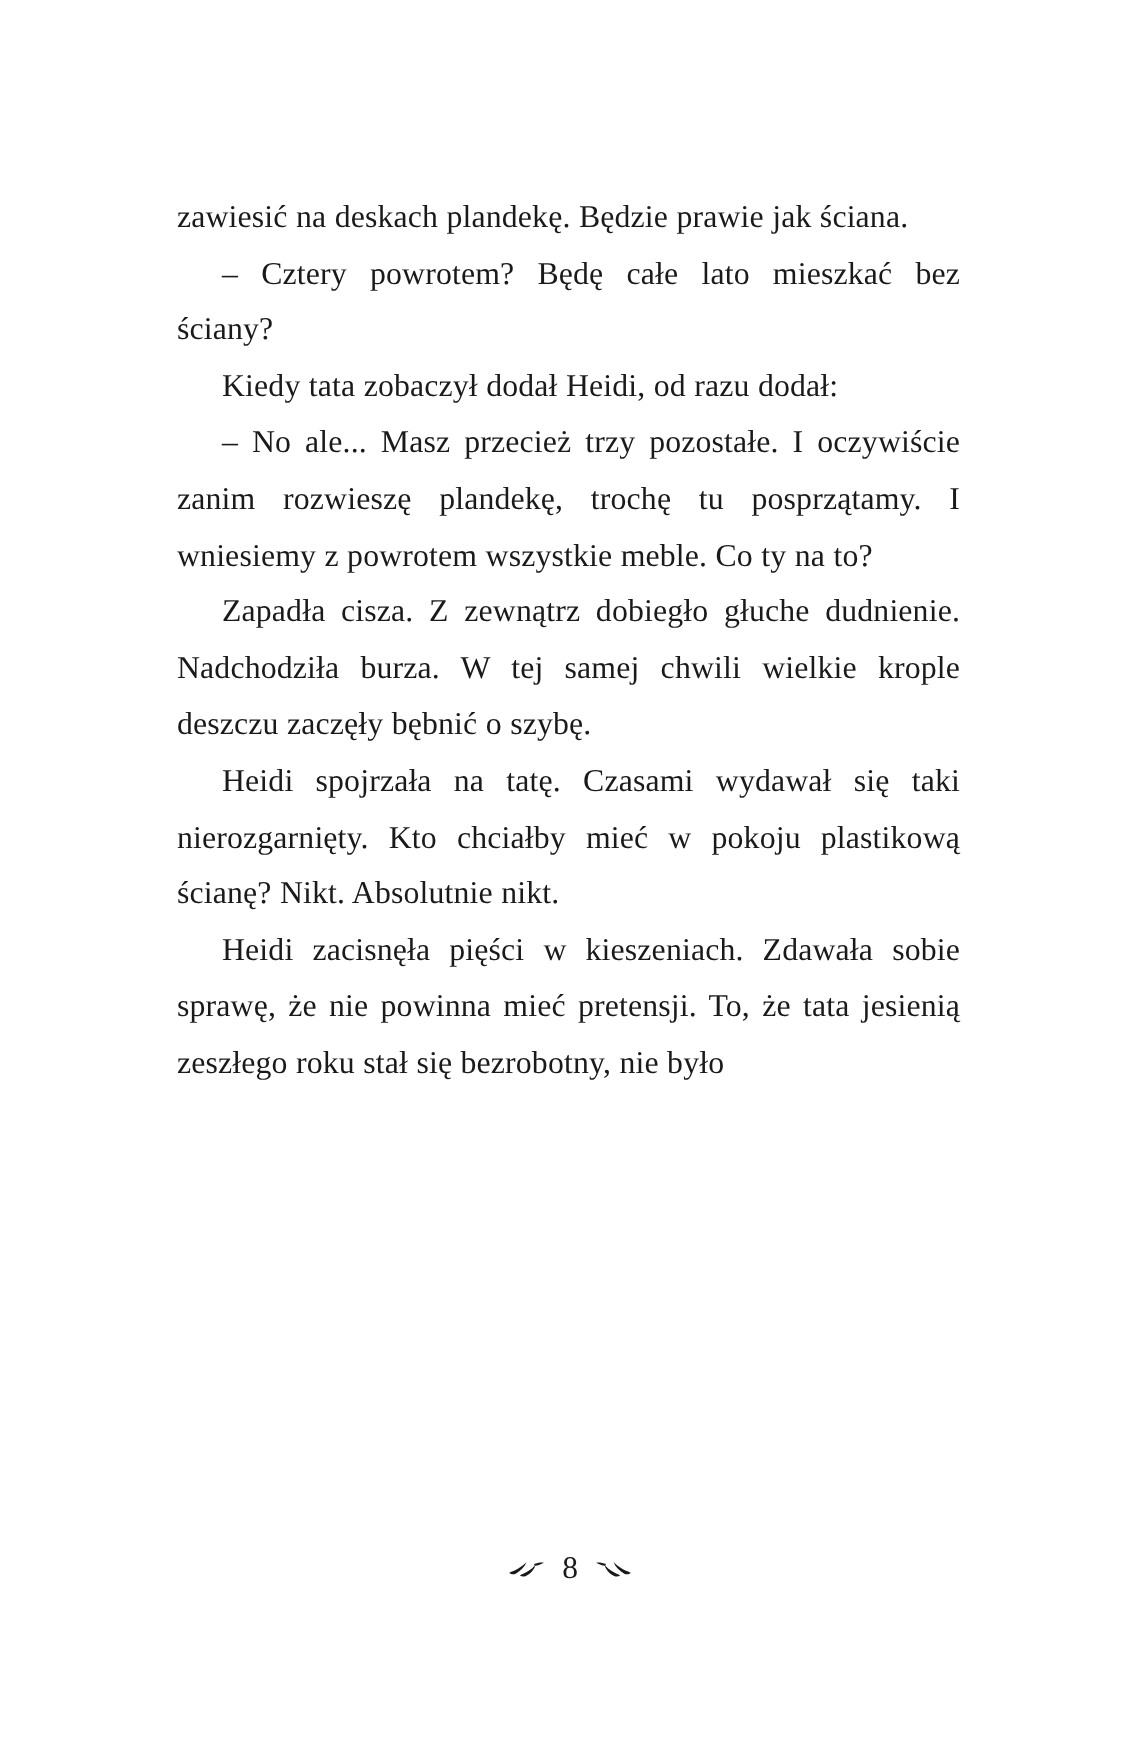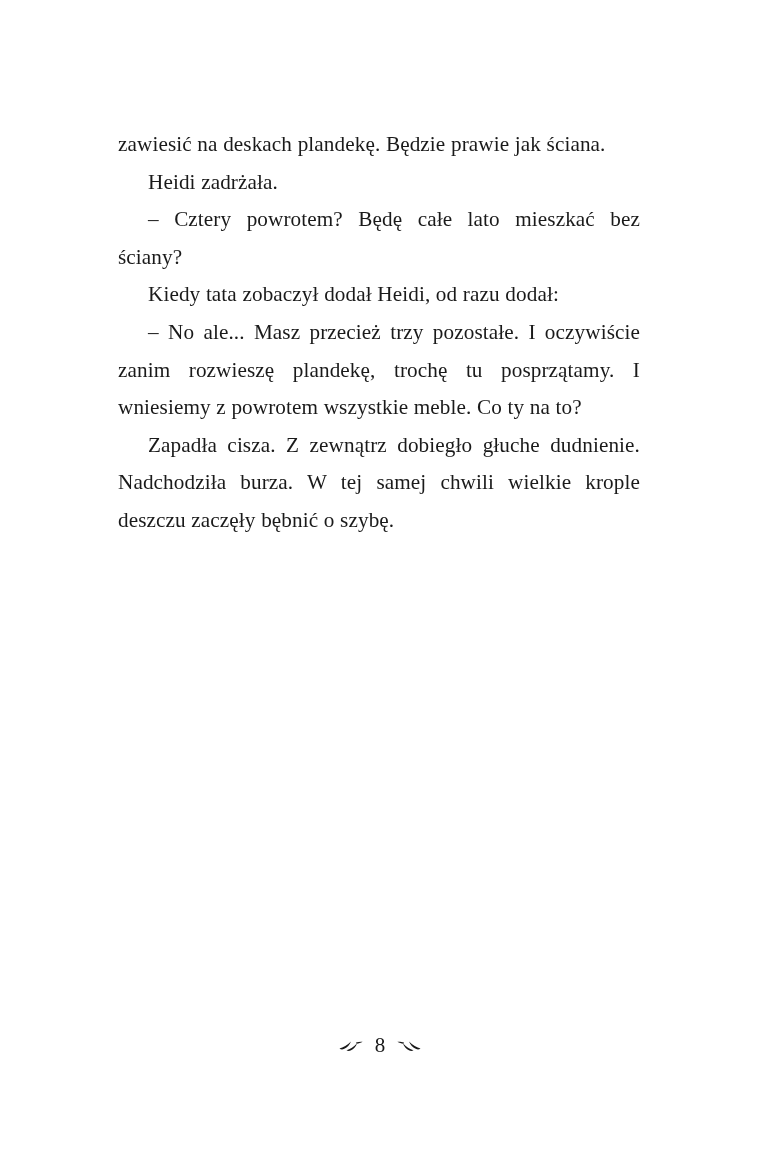--- a/index.html
+++ b/index.html
@@ -83,25 +83,26 @@
     transform: scaleX(-1);
   }
 </style>
 </head>
 <body>
 
 <div class="page">
 
   <div class="text-block">
     <p class="para flush">zawiesić na deskach plandekę. Będzie prawie jak ściana.</p>
-    <p class="para indent">Heidi zadrżała.</p>
     <p class="para indent">– Cztery powrotem? Będę całe lato mieszkać bez ściany?</p>
     <p class="para indent">Kiedy tata zobaczył dodał Heidi, od razu dodał:</p>
     <p class="para indent">– No ale... Masz przecież trzy pozostałe. I oczywiście zanim rozwieszę plandekę, trochę tu posprzątamy. I wniesiemy z powrotem wszystkie meble. Co ty na to?</p>
     <p class="para indent">Zapadła cisza. Z zewnątrz dobiegło głuche dudnienie. Nadchodziła burza. W tej samej chwili wielkie krople deszczu zaczęły bębnić o szybę.</p>
+    <p class="para indent">Heidi spojrzała na tatę. Czasami wydawał się taki nierozgarnięty. Kto chciałby mieć w pokoju plastikową ścianę? Nikt. Absolutnie nikt.</p>
+    <p class="para indent">Heidi zacisnęła pięści w kieszeniach. Zdawała sobie sprawę, że nie powinna mieć pretensji. To, że tata jesienią zeszłego roku stał się bezrobotny, nie było</p>
   </div>
 
   <div class="folio">
     <span class="ornament left">
       <svg viewBox="0 0 26 14" width="26" height="14" aria-hidden="true">
         <path d="M1.5 10.5 C5 9.2, 9.5 7.2, 13 3.4 C11.8 6.6, 9.2 9.4, 5.8 11.1 C4.3 11.8, 2.7 11.6, 1.5 10.5 Z" fill="currentColor"></path>
         <path d="M8.5 12.2 C12 11, 16 8.8, 19 5.2 C18.2 8.4, 15.8 11.2, 12.6 12.6 C11.2 13.2, 9.7 13.1, 8.5 12.2 Z" fill="currentColor"></path>
         <path d="M18 4.6 C20 4.0, 22.6 3.4, 24.6 3.8 C22.8 4.9, 20.6 5.6, 18.6 5.8 Z" fill="currentColor"></path>
       </svg>
     </span>

